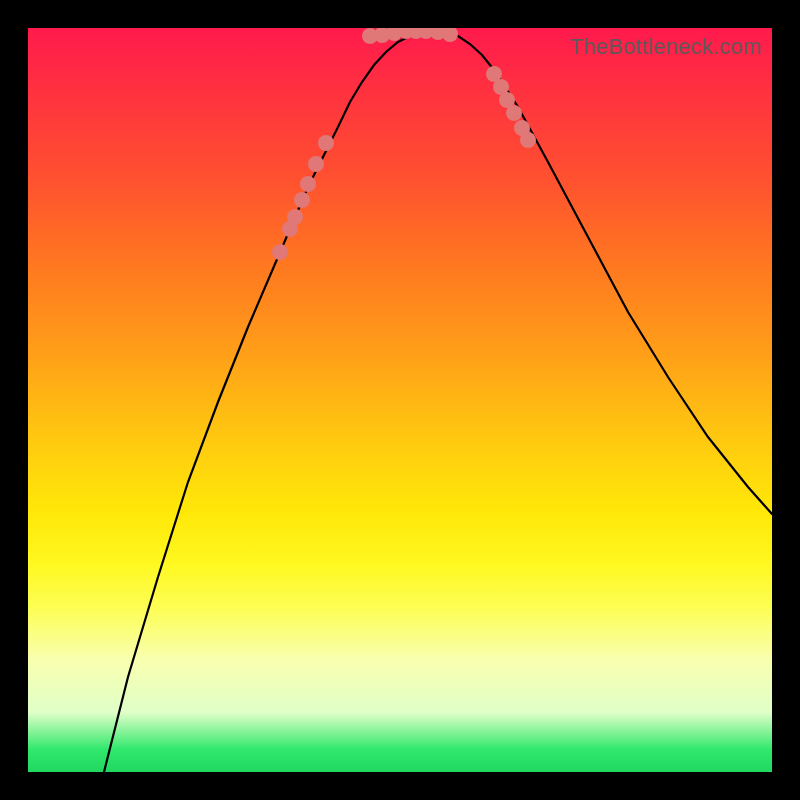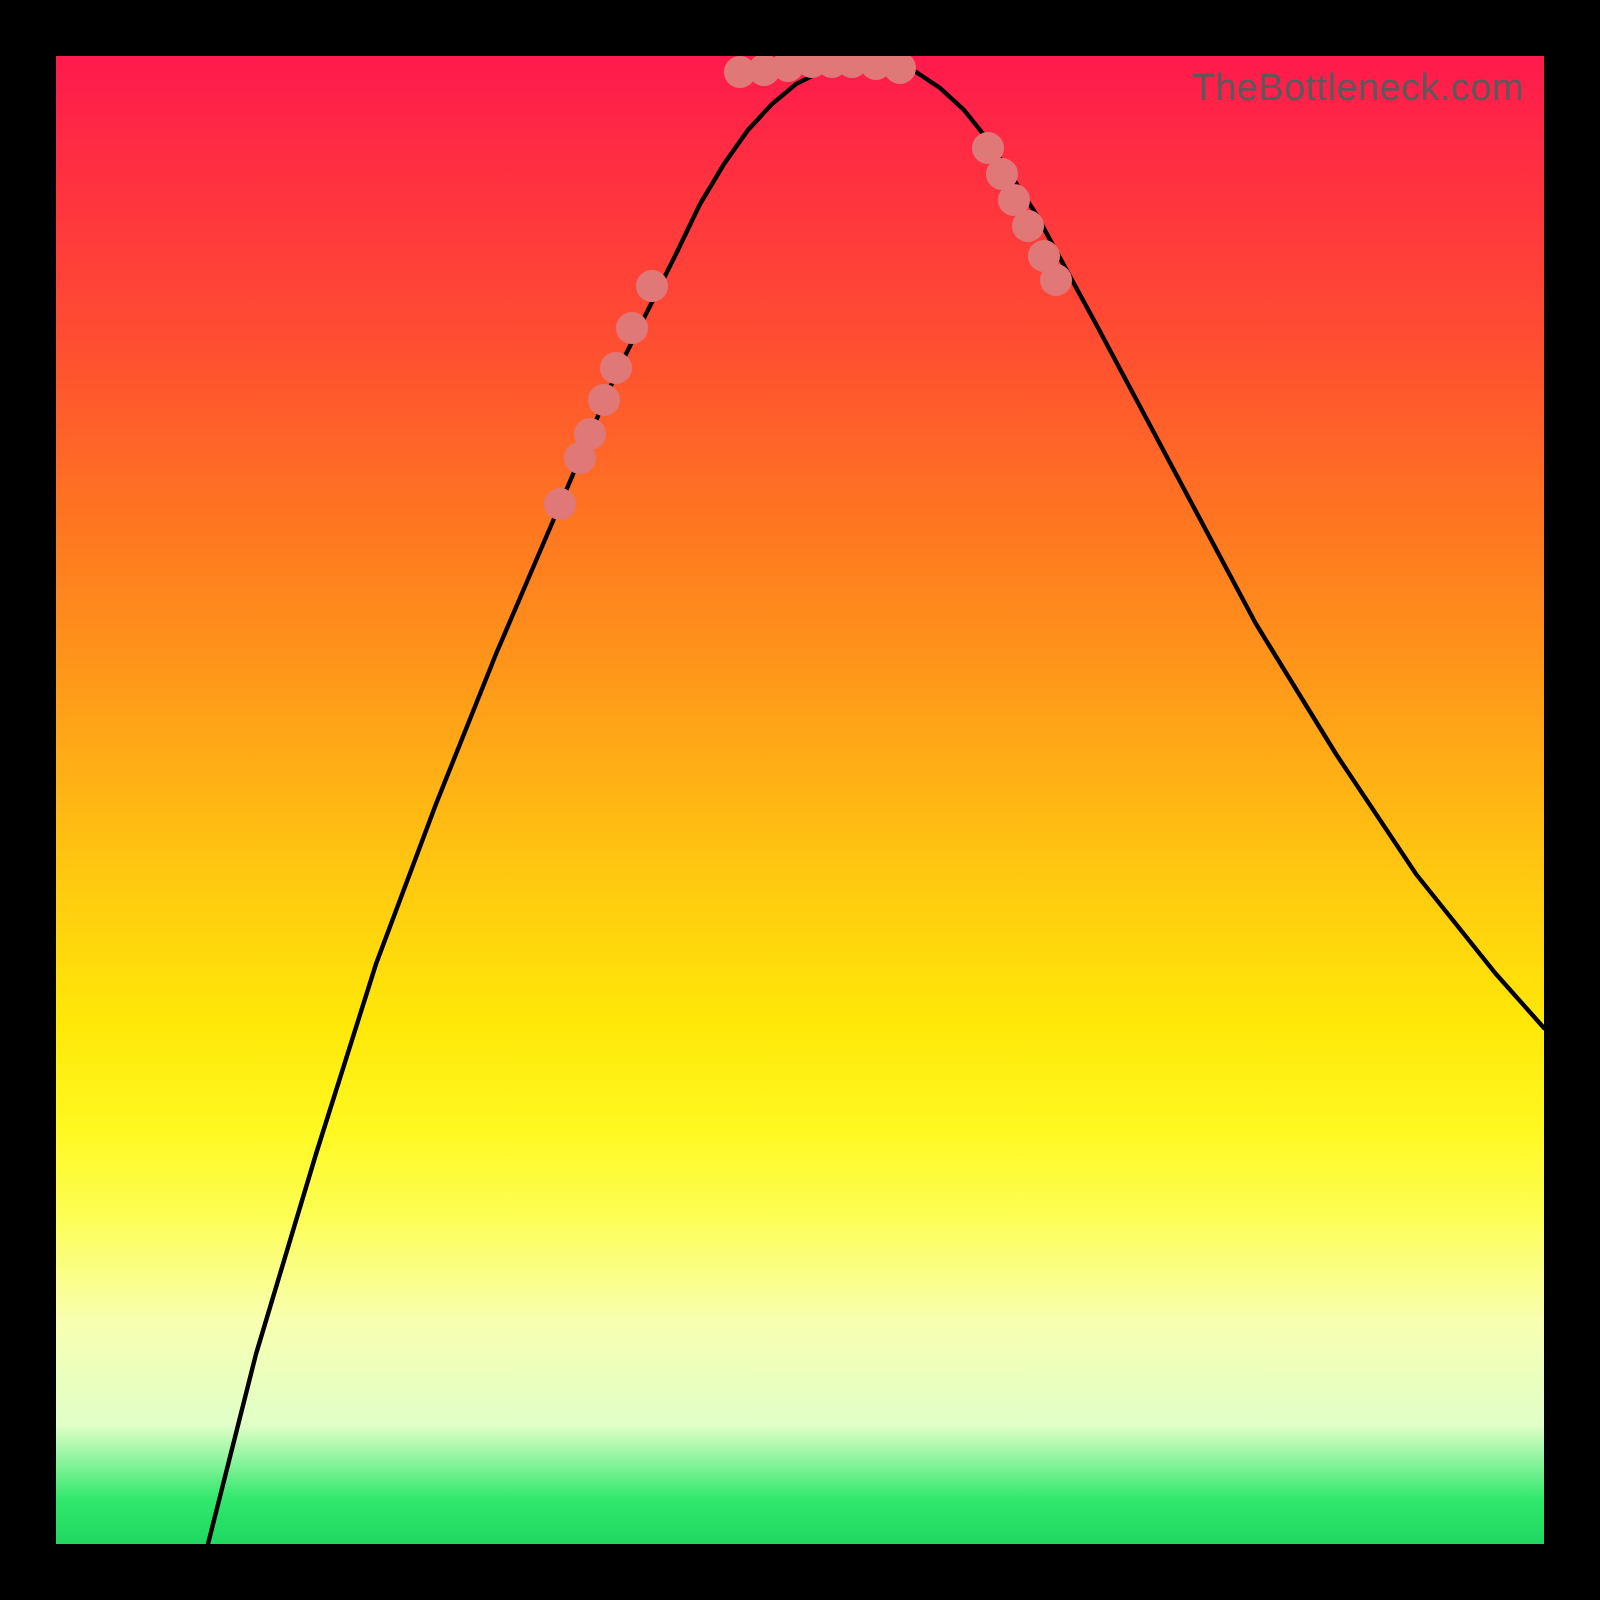--- a/index.html
+++ b/index.html
@@ -27,21 +27,21 @@
       #f8ffb0 85%,
       #e0ffc8 92%,
       #30e86c 97%,
       #20d860 100%);
     overflow: hidden;
   }
   .watermark {
     position: absolute;
     top: 6px; right: 10px;
     font-family: Arial, Helvetica, sans-serif;
-    font-size: 19px;
+    font-size: 22px;
     font-weight: 500;
     color: #5a5a5a;
     letter-spacing: 0.2px;
   }
   svg.curve {
     position: absolute;
     left: 0; top: 0;
     width: 744px; height: 744px;
   }
 </style>

